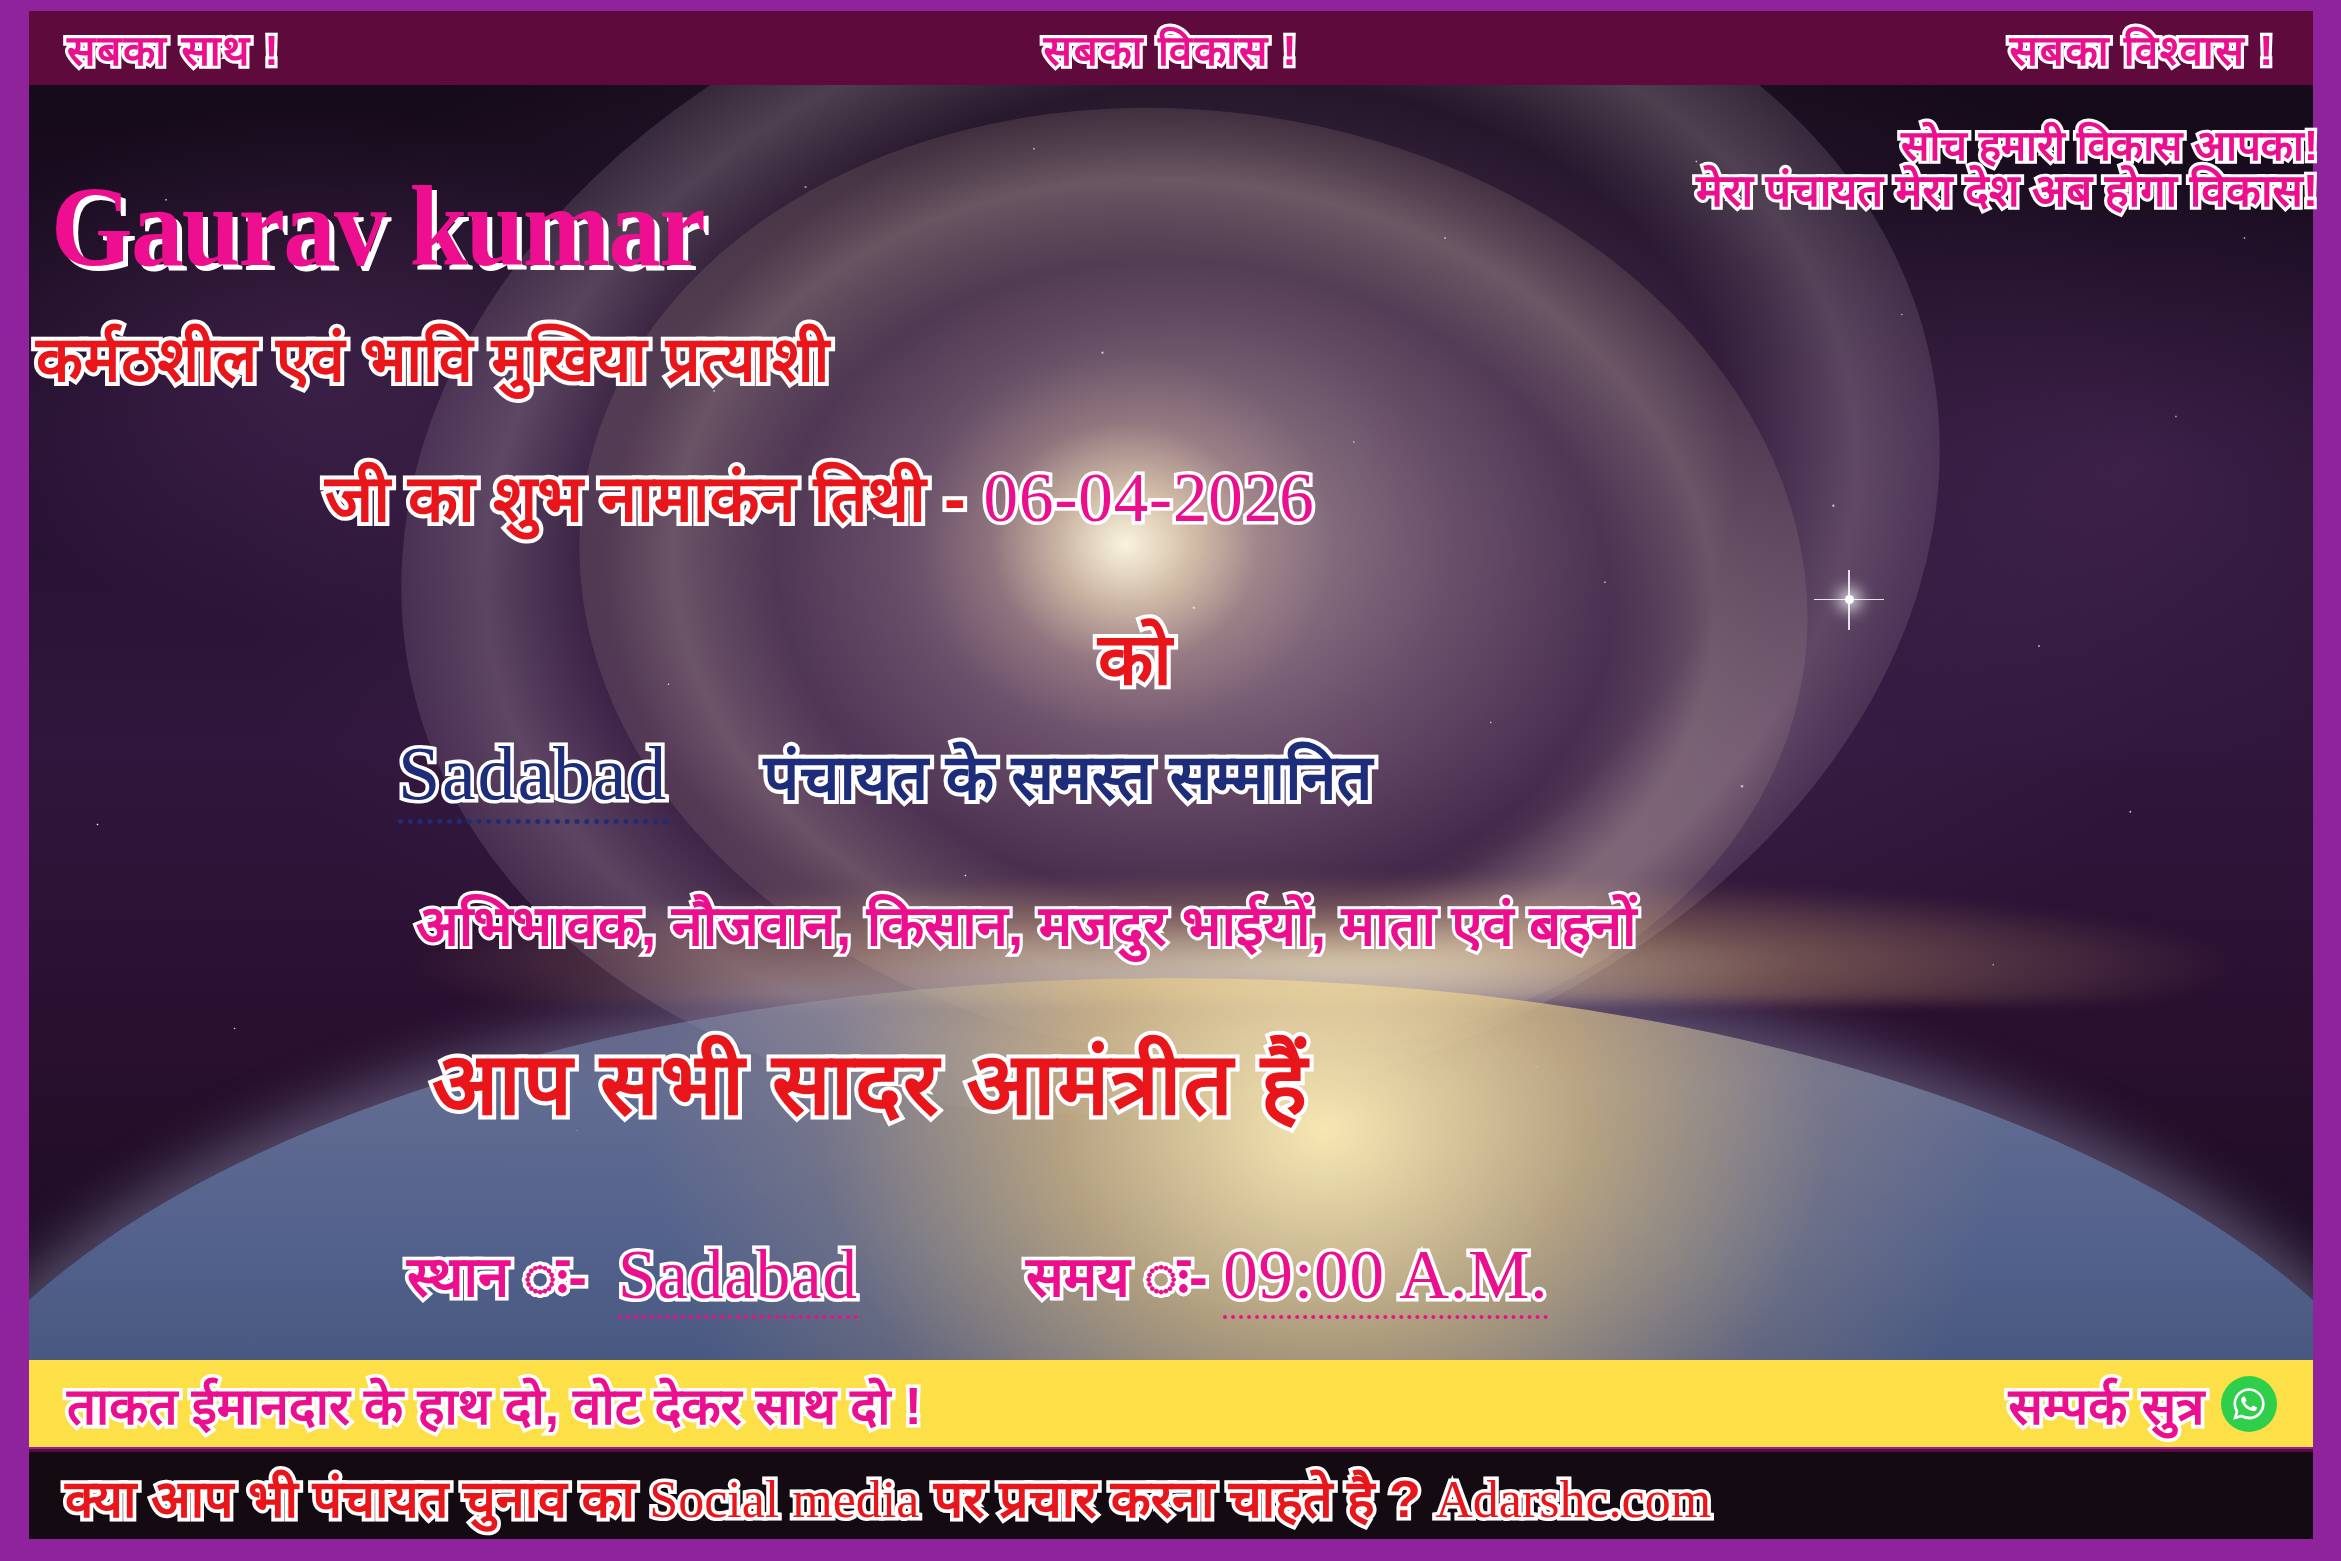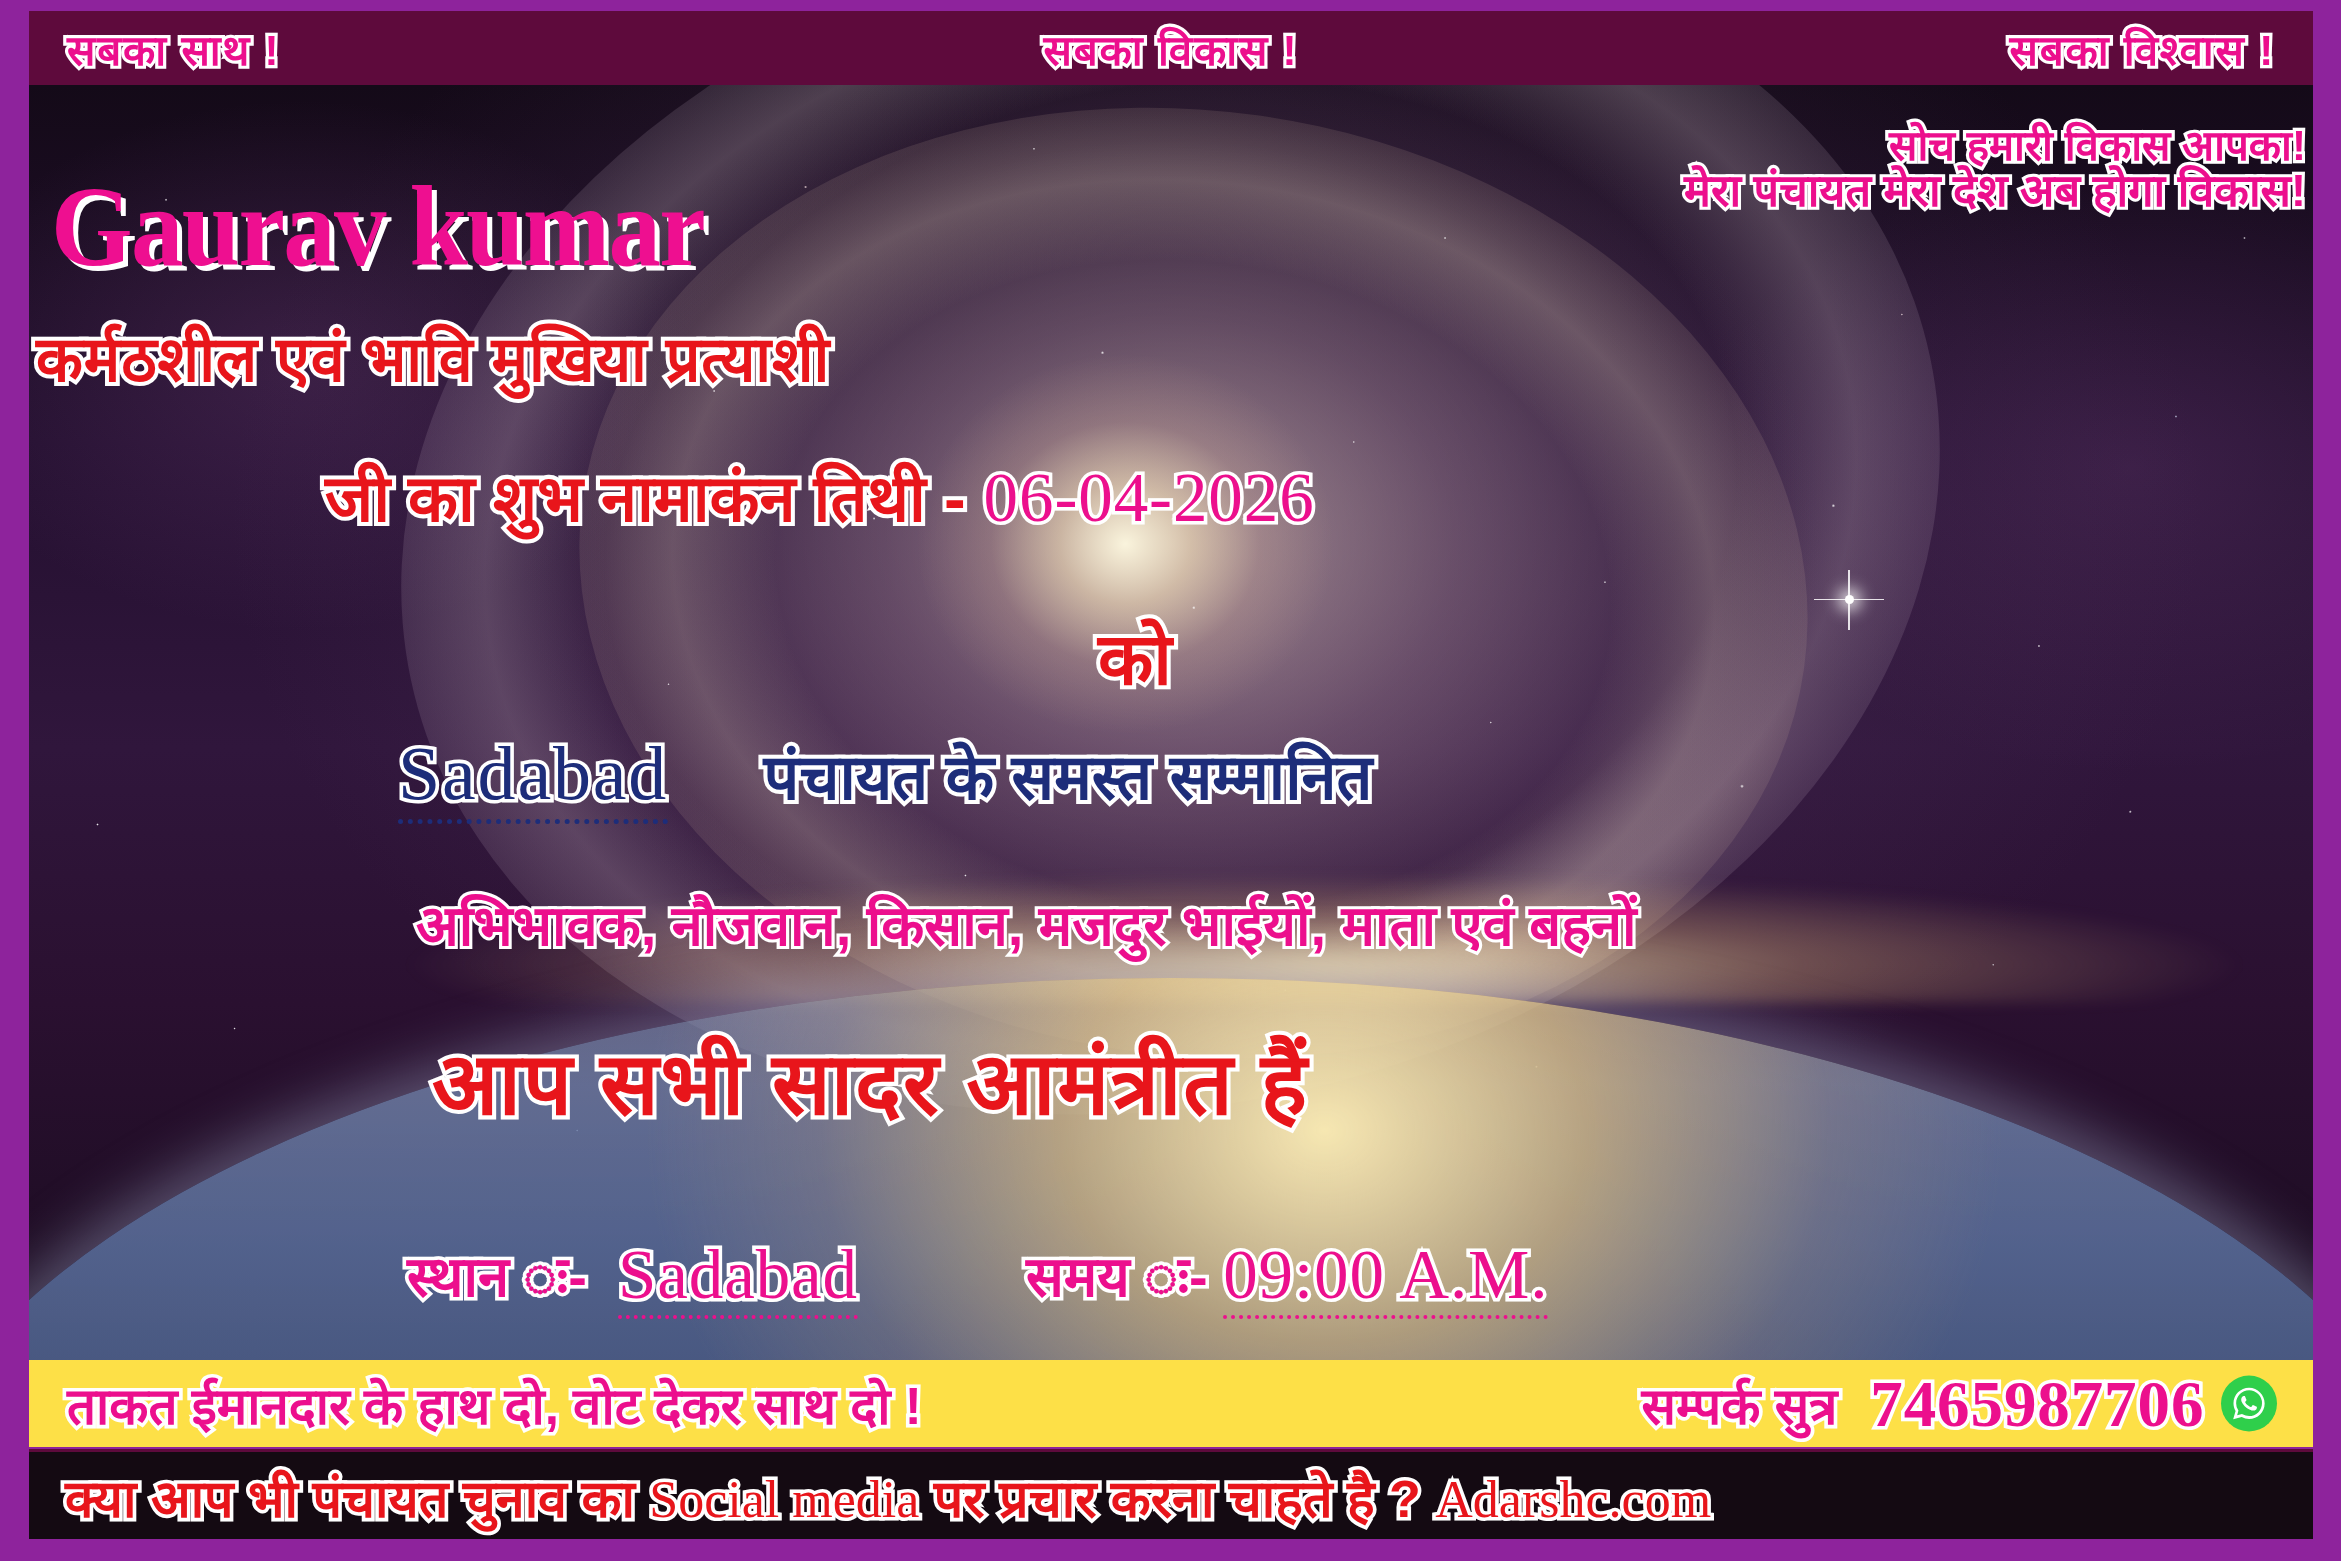--- a/index.html
+++ b/index.html
@@ -159,21 +159,21 @@
     transform:scaleX(0.92);
     transform-origin:left center;
   }
   #candidate-role{
     left:36px; top:314px;
     font-size:63px; letter-spacing:0.9px;
     transform:scaleX(0.97); transform-origin:left center;
   }
 
   #slogan-right{
-    right:36px; top:125px;
+    right:24px; top:125px;
     text-align:right;
     line-height:1.02;
   }
   #slogan-right .s-l{
     display:block; text-align:right;
     font-size:42px; letter-spacing:0px;
     color:#ec0f8d;
     -webkit-text-stroke:6.3px #ffffff; paint-order:stroke fill;
   }
   #slogan-right .s-l2{ font-size:45px; }
@@ -349,21 +349,20 @@
       <span class="vt-value">09:00 A.M.</span>
     </div>
 
   </div>
 
   <div class="bottom-bar" id="bottom-bar-1">
     <span class="dev" id="vote-slogan">ताकत ईमानदार के हाथ दो, वोट देकर साथ दो !</span>
 
     <div id="contact-group">
       <span class="dev" id="contact-label">सम्पर्क सुत्र</span>
-      <span id="contact-number">7465987706</span>
       <span id="whatsapp-icon">
         <svg viewBox="0 0 24 24" aria-hidden="true">
           <path fill="#ffffff" d="M12.04 2C6.6 2 2.2 6.4 2.2 11.84c0 1.74.46 3.43 1.32 4.92L2 22l5.37-1.4a9.8 9.8 0 0 0 4.67 1.19h.01c5.43 0 9.84-4.4 9.84-9.84S17.47 2 12.04 2zm0 17.97h-.01a8.15 8.15 0 0 1-4.15-1.14l-.3-.18-3.08.81.82-3-.19-.31a8.13 8.13 0 0 1-1.25-4.35c0-4.5 3.66-8.16 8.17-8.16 2.18 0 4.23.85 5.77 2.4a8.11 8.11 0 0 1 2.39 5.77c0 4.5-3.66 8.16-8.17 8.16zm4.48-6.11c-.24-.12-1.45-.72-1.68-.8-.22-.08-.39-.12-.55.12-.16.25-.63.8-.77.97-.14.16-.28.18-.52.06-.25-.12-1.04-.38-1.98-1.22a7.4 7.4 0 0 1-1.37-1.7c-.14-.25-.01-.38.11-.5.11-.11.25-.29.37-.43.12-.15.16-.25.24-.41.08-.17.04-.31-.02-.43-.06-.12-.55-1.33-.76-1.82-.2-.48-.4-.41-.55-.42h-.47a.9.9 0 0 0-.65.3c-.22.25-.85.84-.85 2.04s.88 2.37 1 2.53c.12.17 1.72 2.63 4.18 3.69.58.25 1.04.4 1.4.51.58.19 1.11.16 1.53.1.47-.07 1.45-.59 1.65-1.17.2-.57.2-1.06.14-1.16-.06-.1-.22-.17-.46-.29z"></path>
         </svg>
       </span>
     </div>
   </div>
 
   <div class="bottom-bar" id="bottom-bar-2">
     <span id="promo-line">

